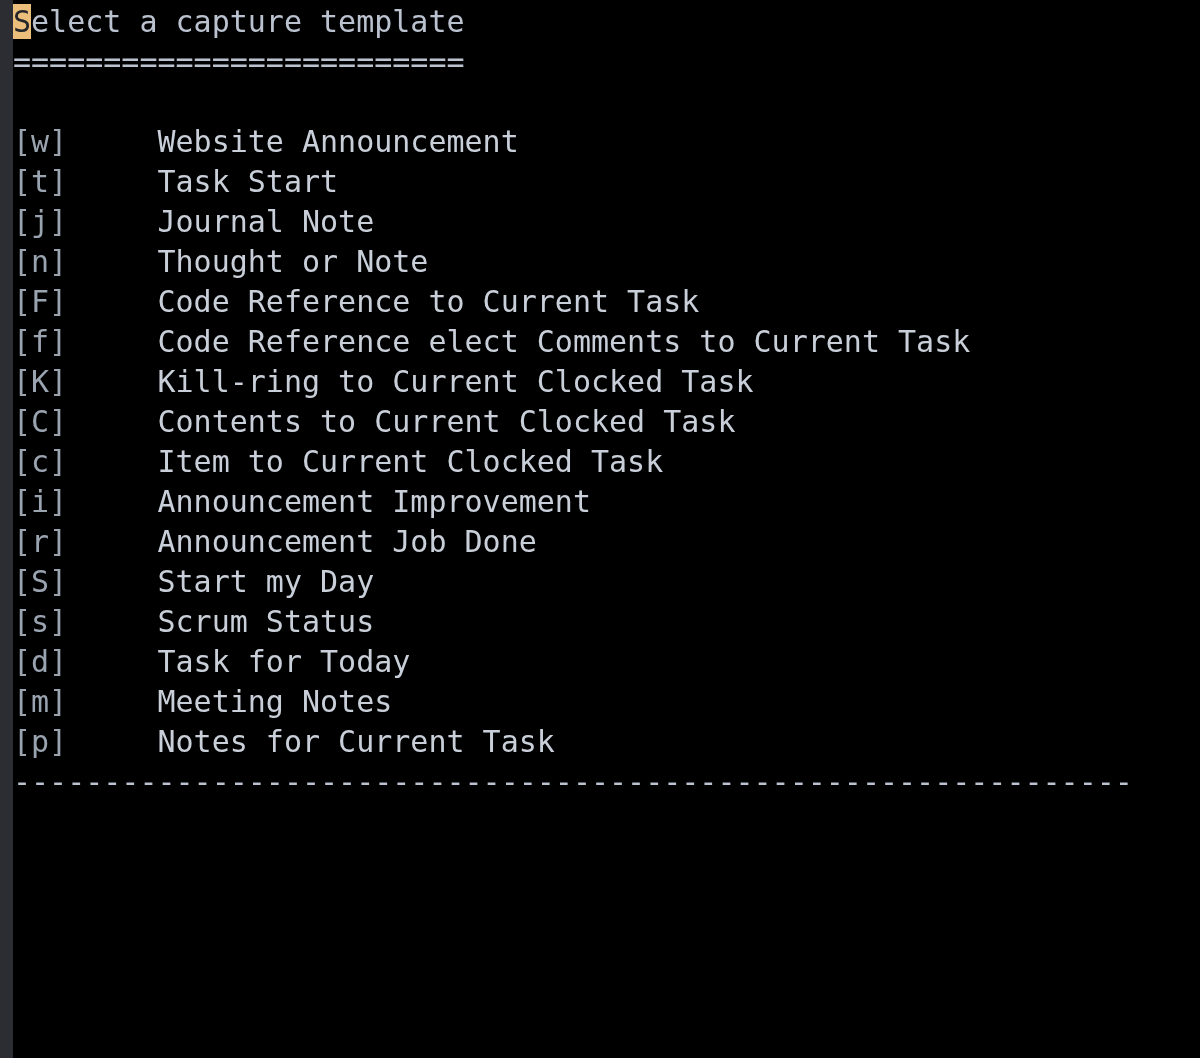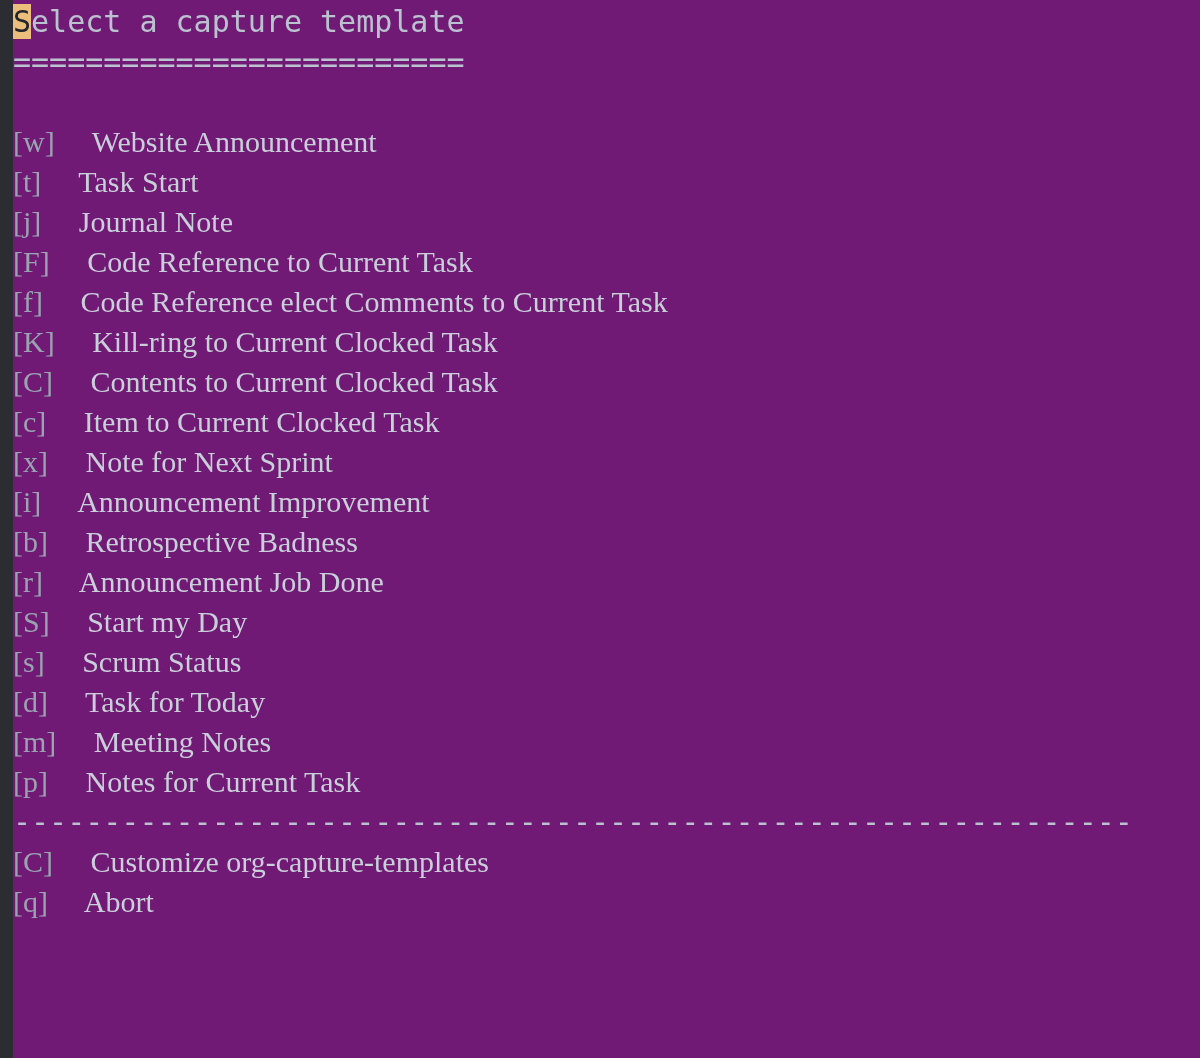--- a/index.html
+++ b/index.html
@@ -12,21 +12,21 @@
     width: 1200px;
     height: 1058px;
     overflow: hidden;
     font-family: "DejaVu Sans Mono", "Liberation Mono", monospace;
   }
 
   #screen {
     position: relative;
     width: 1200px;
     height: 1058px;
-    background: #701a75;
+    background: #000000;
     box-sizing: border-box;
   }
 
   
   #fringe {
     position: absolute;
     left: 0;
     top: 0;
     width: 13px;
     height: 1058px;
@@ -72,21 +72,20 @@
   }
 
   
   .entry {
     display: block;
     height: 40px;
     line-height: 40px;
     white-space: pre;
     font-size: 30px;
     overflow: hidden;
-    font-family: Liberation Serif, serif;
   }
   .key {
     color: #9aa3b0;
   }
   .gap {
     color: transparent;
   }
   .label {
     color: #c9cfd9;
   }
@@ -112,37 +111,32 @@
     <div class="line title-line"><span class="cursor-char">S</span><span>elect a capture template</span></div>
 
     <div class="line rule-line">=========================</div>
 
     <div class="line blank">&nbsp;</div>
 
     <div id="template-list">
         <div class="entry"><span class="key">[w]</span><span class="gap">     </span><span class="label">Website Announcement</span></div>
         <div class="entry"><span class="key">[t]</span><span class="gap">     </span><span class="label">Task Start</span></div>
         <div class="entry"><span class="key">[j]</span><span class="gap">     </span><span class="label">Journal Note</span></div>
+        <div class="entry"><span class="key">[n]</span><span class="gap">     </span><span class="label">Thought or Note</span></div>
         <div class="entry"><span class="key">[F]</span><span class="gap">     </span><span class="label">Code Reference to Current Task</span></div>
         <div class="entry"><span class="key">[f]</span><span class="gap">     </span><span class="label">Code Reference elect Comments to Current Task</span></div>
         <div class="entry"><span class="key">[K]</span><span class="gap">     </span><span class="label">Kill-ring to Current Clocked Task</span></div>
         <div class="entry"><span class="key">[C]</span><span class="gap">     </span><span class="label">Contents to Current Clocked Task</span></div>
         <div class="entry"><span class="key">[c]</span><span class="gap">     </span><span class="label">Item to Current Clocked Task</span></div>
-        <div class="entry"><span class="key">[x]</span><span class="gap">     </span><span class="label">Note for Next Sprint</span></div>
         <div class="entry"><span class="key">[i]</span><span class="gap">     </span><span class="label">Announcement Improvement</span></div>
-        <div class="entry"><span class="key">[b]</span><span class="gap">     </span><span class="label">Retrospective Badness</span></div>
         <div class="entry"><span class="key">[r]</span><span class="gap">     </span><span class="label">Announcement Job Done</span></div>
         <div class="entry"><span class="key">[S]</span><span class="gap">     </span><span class="label">Start my Day</span></div>
         <div class="entry"><span class="key">[s]</span><span class="gap">     </span><span class="label">Scrum Status</span></div>
         <div class="entry"><span class="key">[d]</span><span class="gap">     </span><span class="label">Task for Today</span></div>
         <div class="entry"><span class="key">[m]</span><span class="gap">     </span><span class="label">Meeting Notes</span></div>
         <div class="entry"><span class="key">[p]</span><span class="gap">     </span><span class="label">Notes for Current Task</span></div>
       </div>
 
     <div class="sep-line">--------------------------------------------------------------</div>
 
-    <div id="command-list">
-        <div class="entry"><span class="key">[C]</span><span class="gap">     </span><span class="label">Customize org-capture-templates</span></div>
-        <div class="entry"><span class="key">[q]</span><span class="gap">     </span><span class="label">Abort</span></div>
-      </div>
 
   </div>
 </div>
 
 </body></html>

